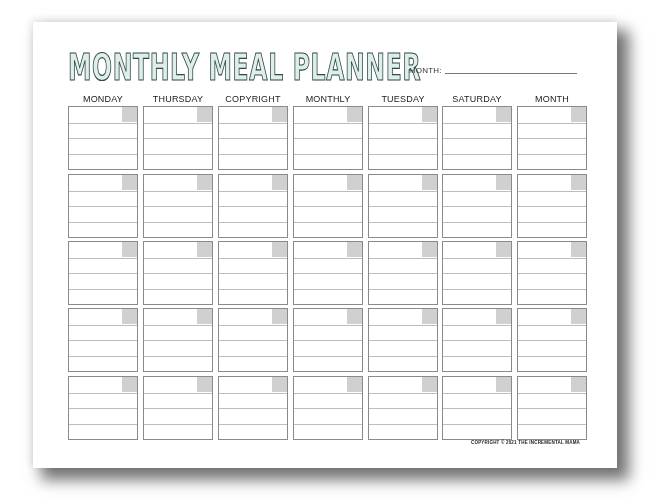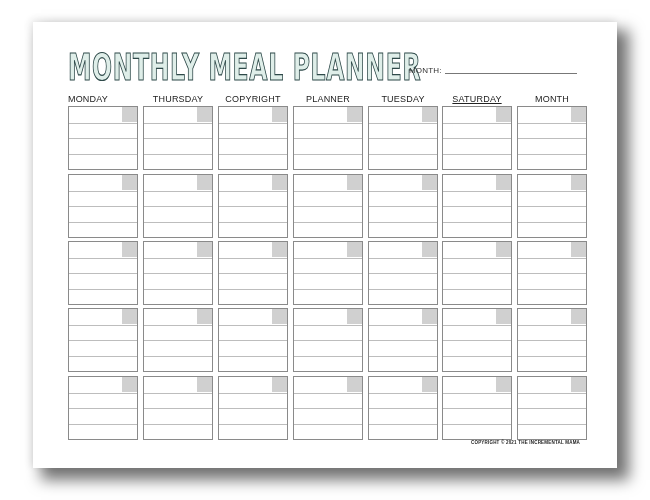--- a/index.html
+++ b/index.html
@@ -109,26 +109,26 @@
 <div class="stage">
   <div class="page" id="page">
     <div class="title">MONTHLY MEAL PLANNER</div>
 
     <div class="month-wrap">
       <span class="month-label">MONTH:</span>
       <span class="month-line"></span>
     </div>
 
     <div id="headers">
-        <div class="day-header" style="left: 20px;">MONDAY</div>
+        <div class="day-header" style="left: 35px;">MONDAY</div>
         <div class="day-header" style="left: 110px;">THURSDAY</div>
         <div class="day-header" style="left: 185px;">COPYRIGHT</div>
-        <div class="day-header" style="left: 260px;">PLANNER</div>
+        <div class="day-header" style="left: 260px;">MONTHLY</div>
         <div class="day-header" style="left: 335px;">TUESDAY</div>
-        <div class="day-header" style="left: 409px; text-decoration: underline;">SATURDAY</div>
+        <div class="day-header" style="left: 409px;">SATURDAY</div>
         <div class="day-header" style="left: 484px;">MONTH</div>
       </div>
     <div id="grid">
         <div class="cell" style="left: 35px; top: 84px;">
           <div class="date-box"></div>
           <div class="line" style="top: 16px;"></div>
           <div class="line" style="top: 31px;"></div>
           <div class="line" style="top: 47px;"></div>
         </div>
         <div class="cell" style="left: 110px; top: 84px;">

